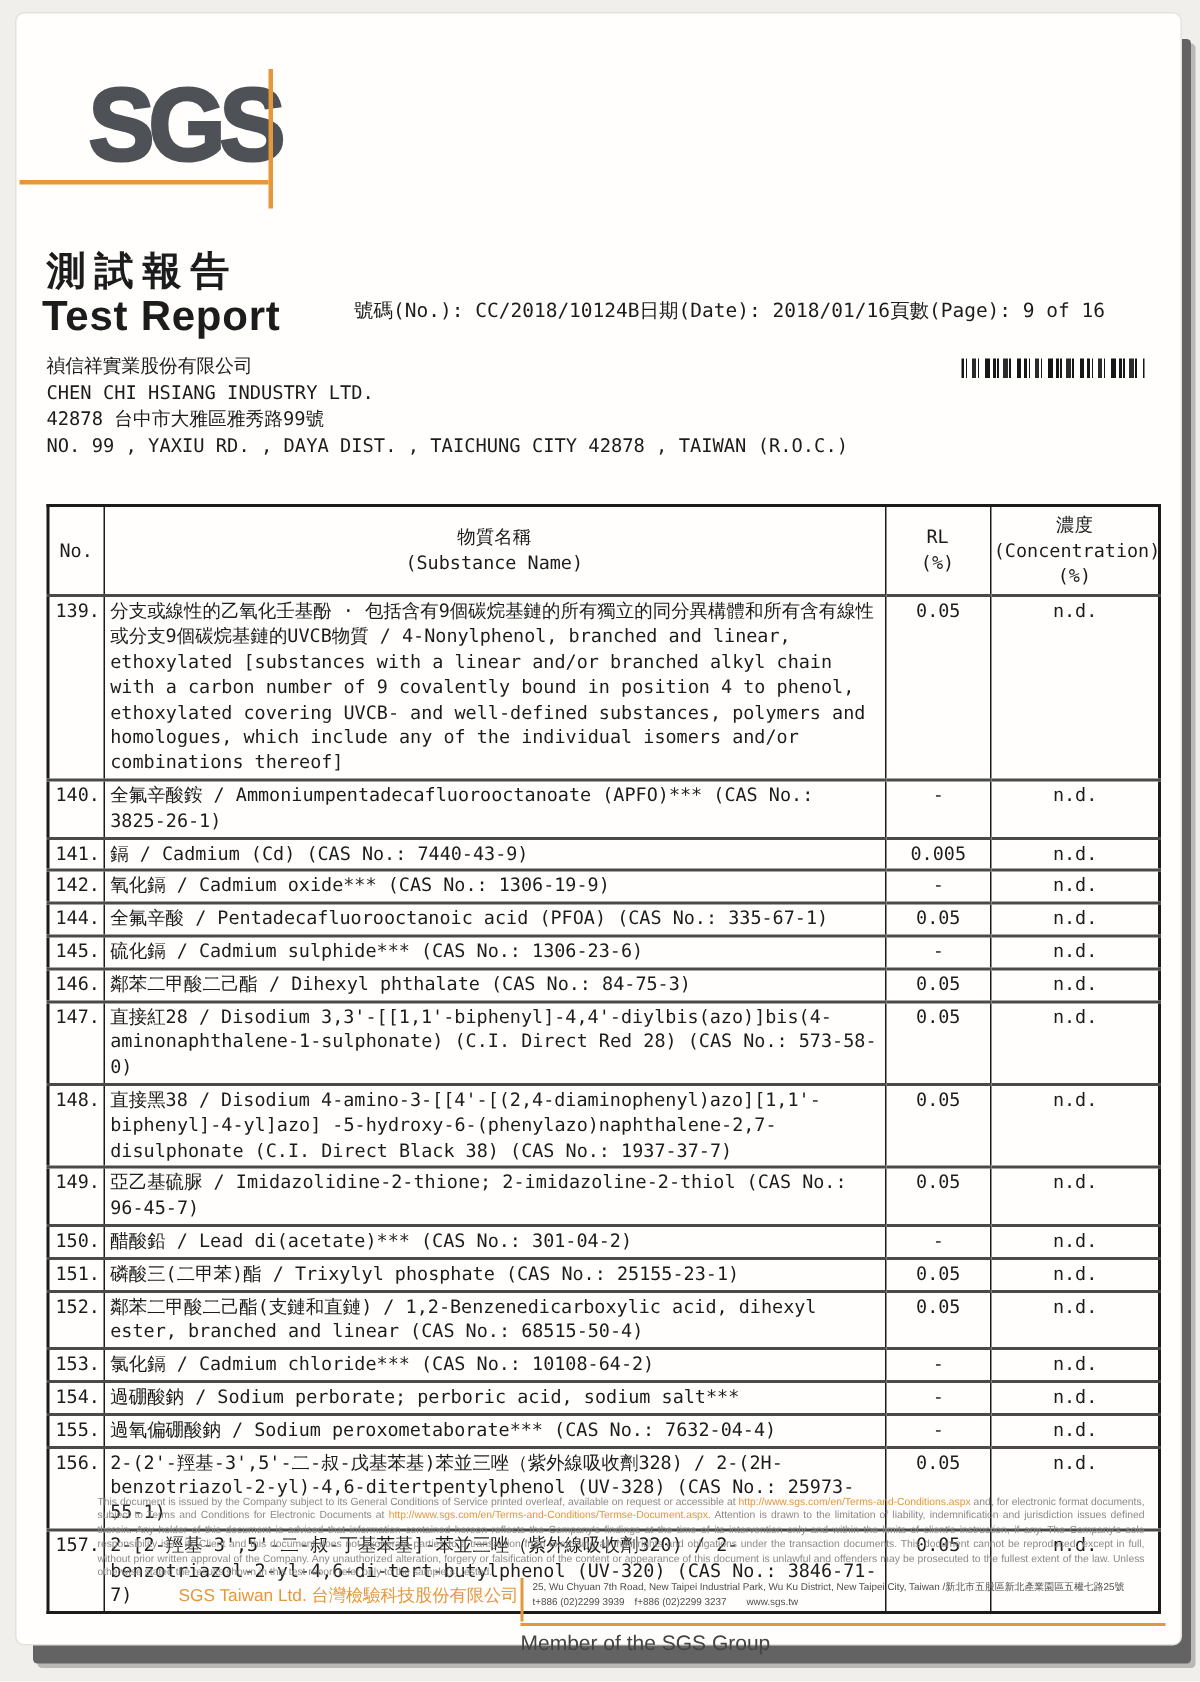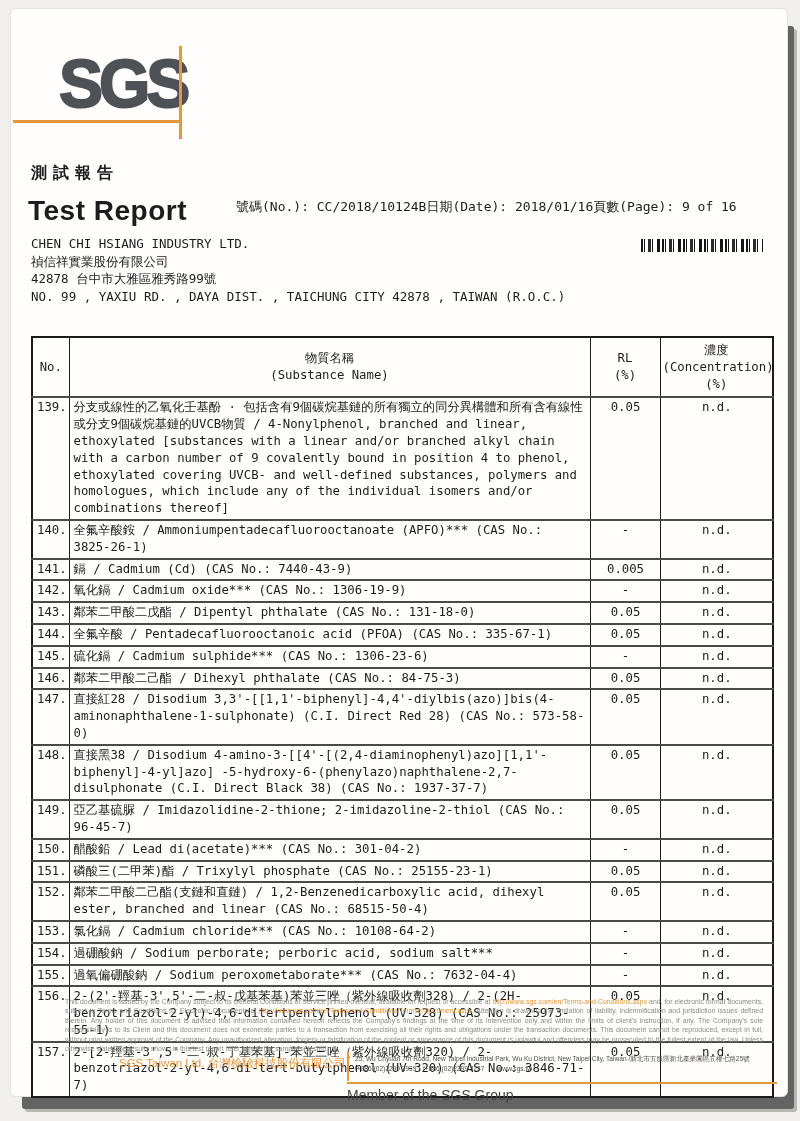--- a/index.html
+++ b/index.html
@@ -30,21 +30,21 @@
   .sgs-logo{
     left:48px;top:36px;
     font-family:"Liberation Sans",sans-serif;
     font-size:66px;font-weight:bold;letter-spacing:-4px;
     color:var(--logo-gray);
     transform:scaleY(1.04);
     -webkit-text-stroke:2px var(--logo-gray);
   }
   .logo-vline{left:168px;top:37px;width:3px;height:93px;background:var(--accent);}
   .logo-hline{left:2px;top:111px;width:166px;height:3px;background:var(--accent);}
-  .title-zh{left:20px;top:154px;font-family:Liberation Mono, monospace;font-size:16px;font-weight:bold;letter-spacing:6px;}
+  .title-zh{left:20px;top:154px;font-family:Liberation Mono, monospace;font-size:26px;font-weight:bold;letter-spacing:6px;}
   .title-en{left:17px;top:186px;font-size:28px;font-weight:bold;letter-spacing:.5px;}
   .meta-row{left:225px;top:189px;display:flex;font-size:13px;white-space:nowrap;}
   .client-block{left:20px;top:226px;font-size:12.5px;line-height:17.5px;white-space:nowrap;}
   .barcode{
     left:630px;top:230px;width:122px;height:13px;
     background:repeating-linear-gradient(90deg,
       #161616 0 2px,#fff 2px 3px,#161616 3px 4px,#fff 4px 7px,
       #2b2b2b 7px 10px,#fff 10px 11px,#161616 11px 12px,#fff 12px 16px,
       #161616 16px 19px,#fff 19px 21px);
   }
@@ -93,22 +93,22 @@
   <div class="abs title-zh">測試報告</div>
   <div class="abs title-en">Test Report</div>
 
   <div class="abs meta-row docfont">
     <span><span>號碼(No.): </span><span>CC/2018/10124B</span></span>
     <span><span>日期(Date): </span><span>2018/01/16</span></span>
     <span><span>頁數(Page): </span><span>9 of 16</span></span>
   </div>
 
   <div class="abs client-block docfont">
+    <div>禎信祥實業股份有限公司</div>
     <div>CHEN CHI HSIANG INDUSTRY LTD.</div>
-    <div>禎信祥實業股份有限公司</div>
     <div>42878  台中市大雅區雅秀路99號</div>
     <div>NO. 99 , YAXIU RD. , DAYA DIST. , TAICHUNG CITY 42878 , TAIWAN (R.O.C.)</div>
   </div>
 
   <div class="abs barcode"></div>
 
   <table class="abs results docfont">
     <thead>
       <tr>
         <th class="c-no">No.</th>
@@ -149,26 +149,20 @@
       <td class="c-conc">n.d.</td>
     </tr>
 
     <tr>
       <td class="c-no">142.</td>
       <td class="c-sub">氧化鎘 / Cadmium oxide*** (CAS No.: 1306-19-9)</td>
       <td class="c-rl">-</td>
       <td class="c-conc">n.d.</td>
     </tr>
 
-    <tr>
-      <td class="c-no">143.</td>
-      <td class="c-sub">鄰苯二甲酸二戊酯 / Dipentyl phthalate (CAS No.: 131-18-0)</td>
-      <td class="c-rl">0.05</td>
-      <td class="c-conc">n.d.</td>
-    </tr>
 
     <tr>
       <td class="c-no">144.</td>
       <td class="c-sub">全氟辛酸 / Pentadecafluorooctanoic acid (PFOA) (CAS No.: 335-67-1)</td>
       <td class="c-rl">0.05</td>
       <td class="c-conc">n.d.</td>
     </tr>
 
     <tr>
       <td class="c-no">145.</td>

